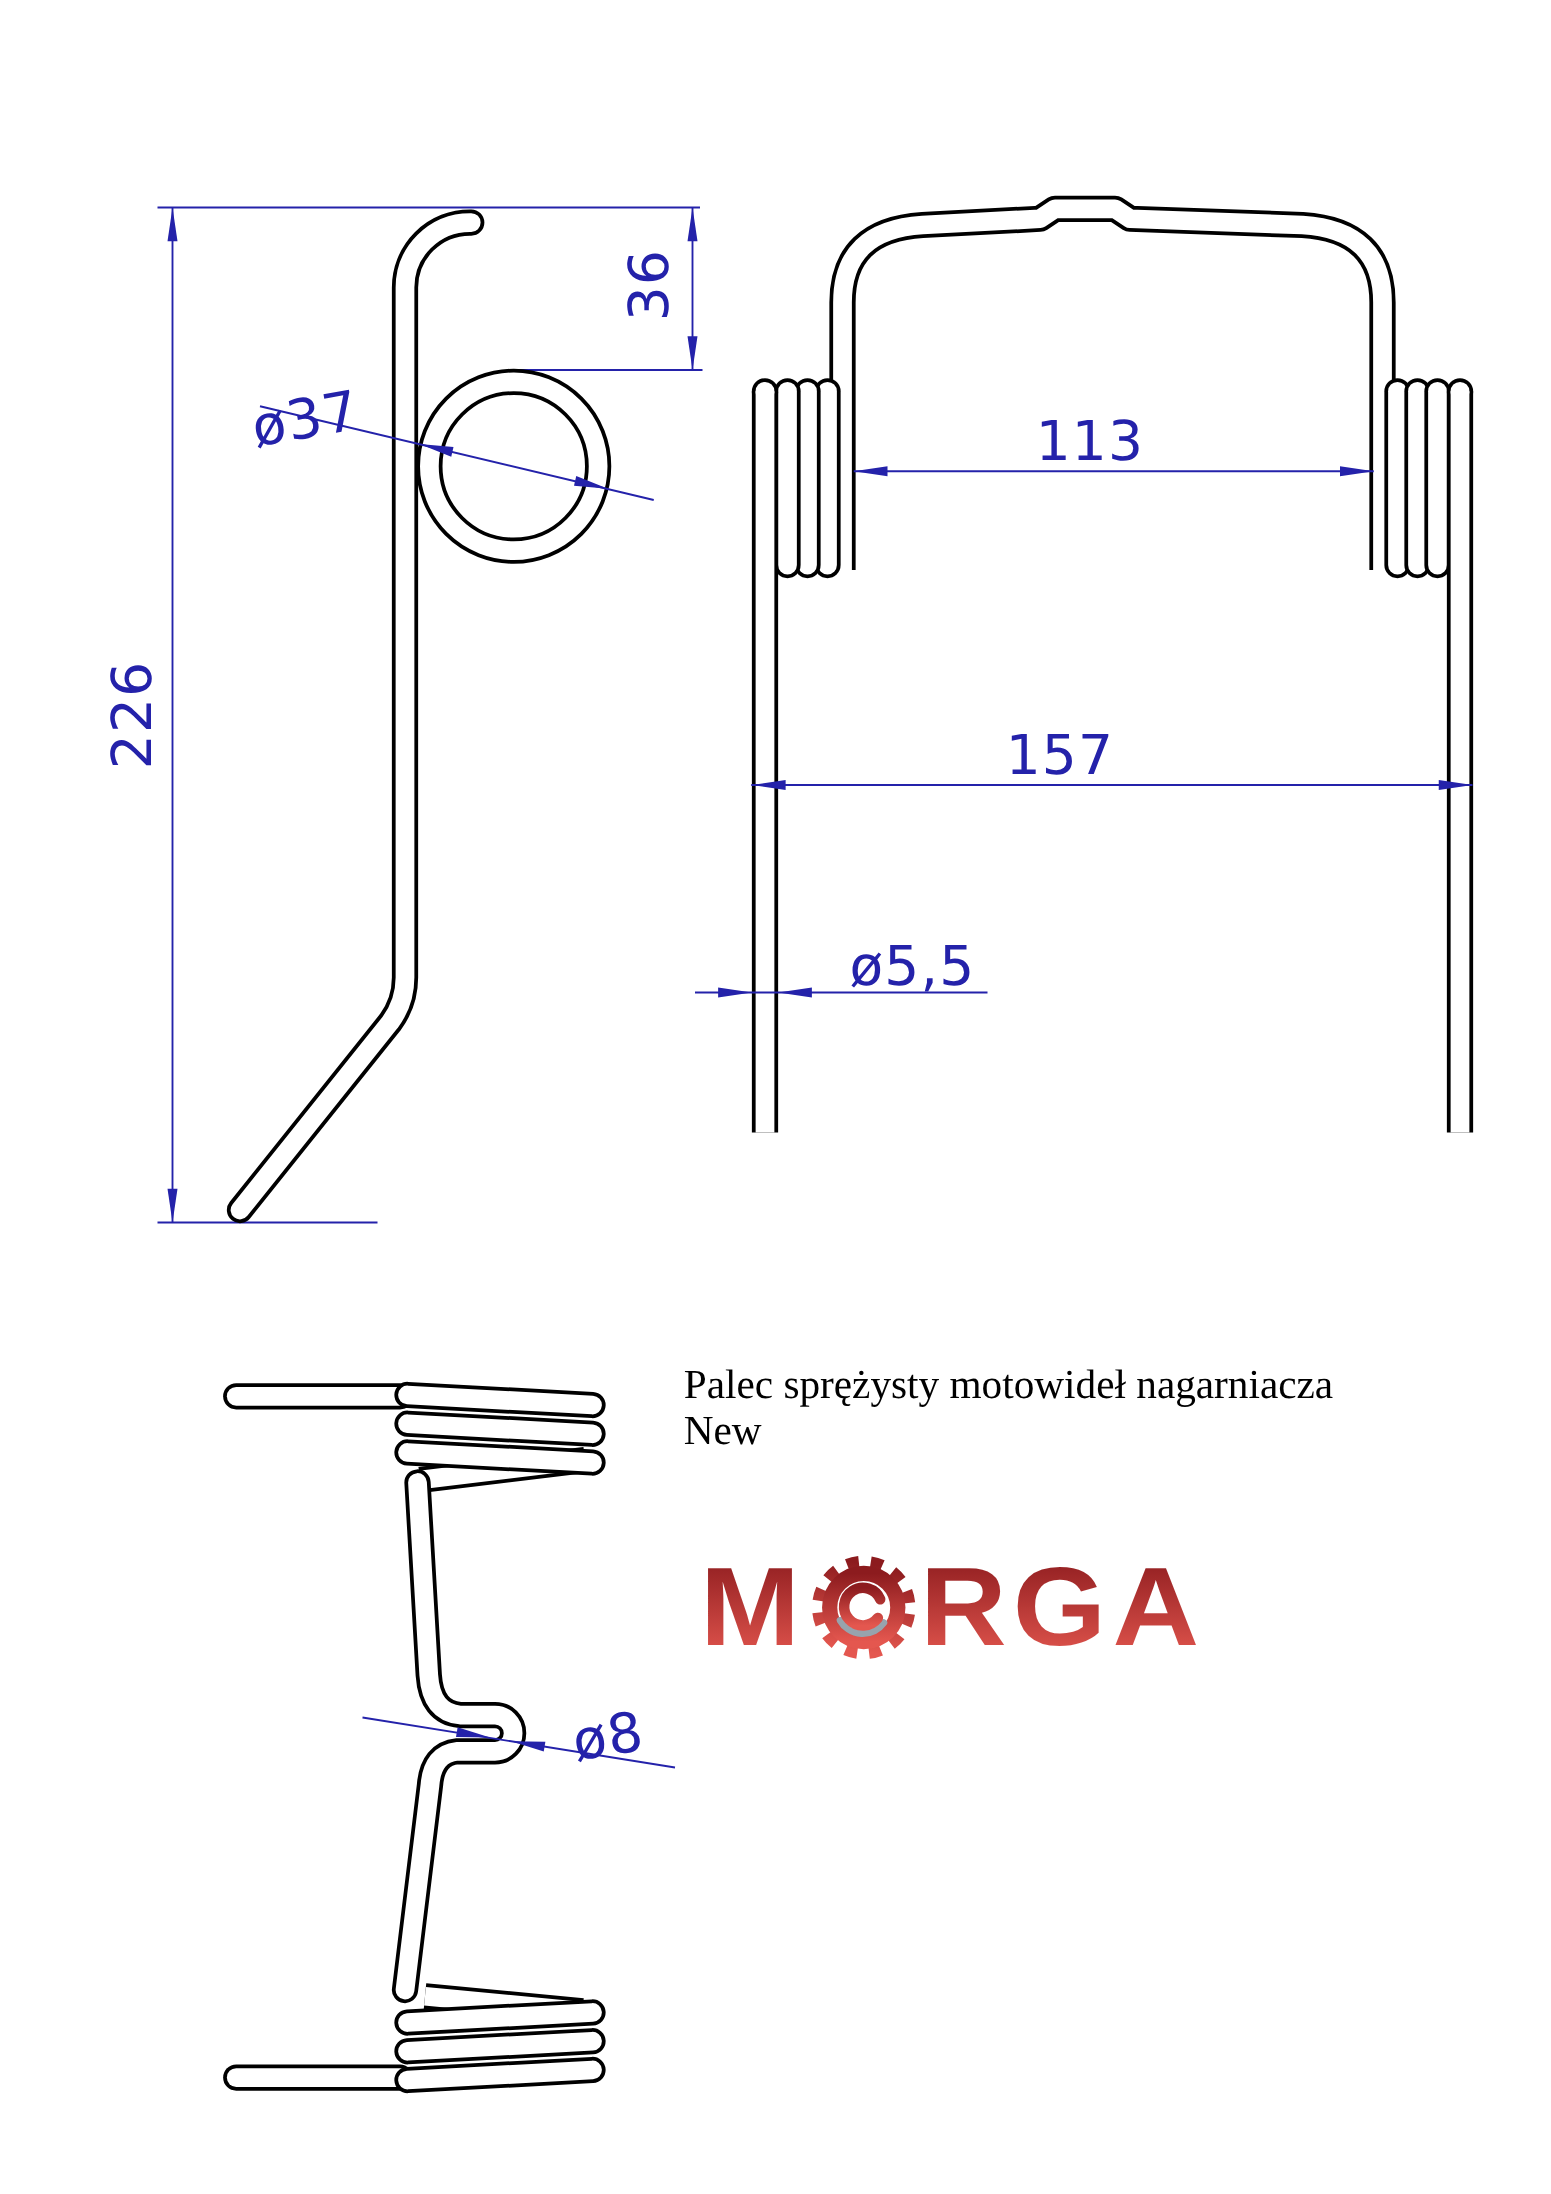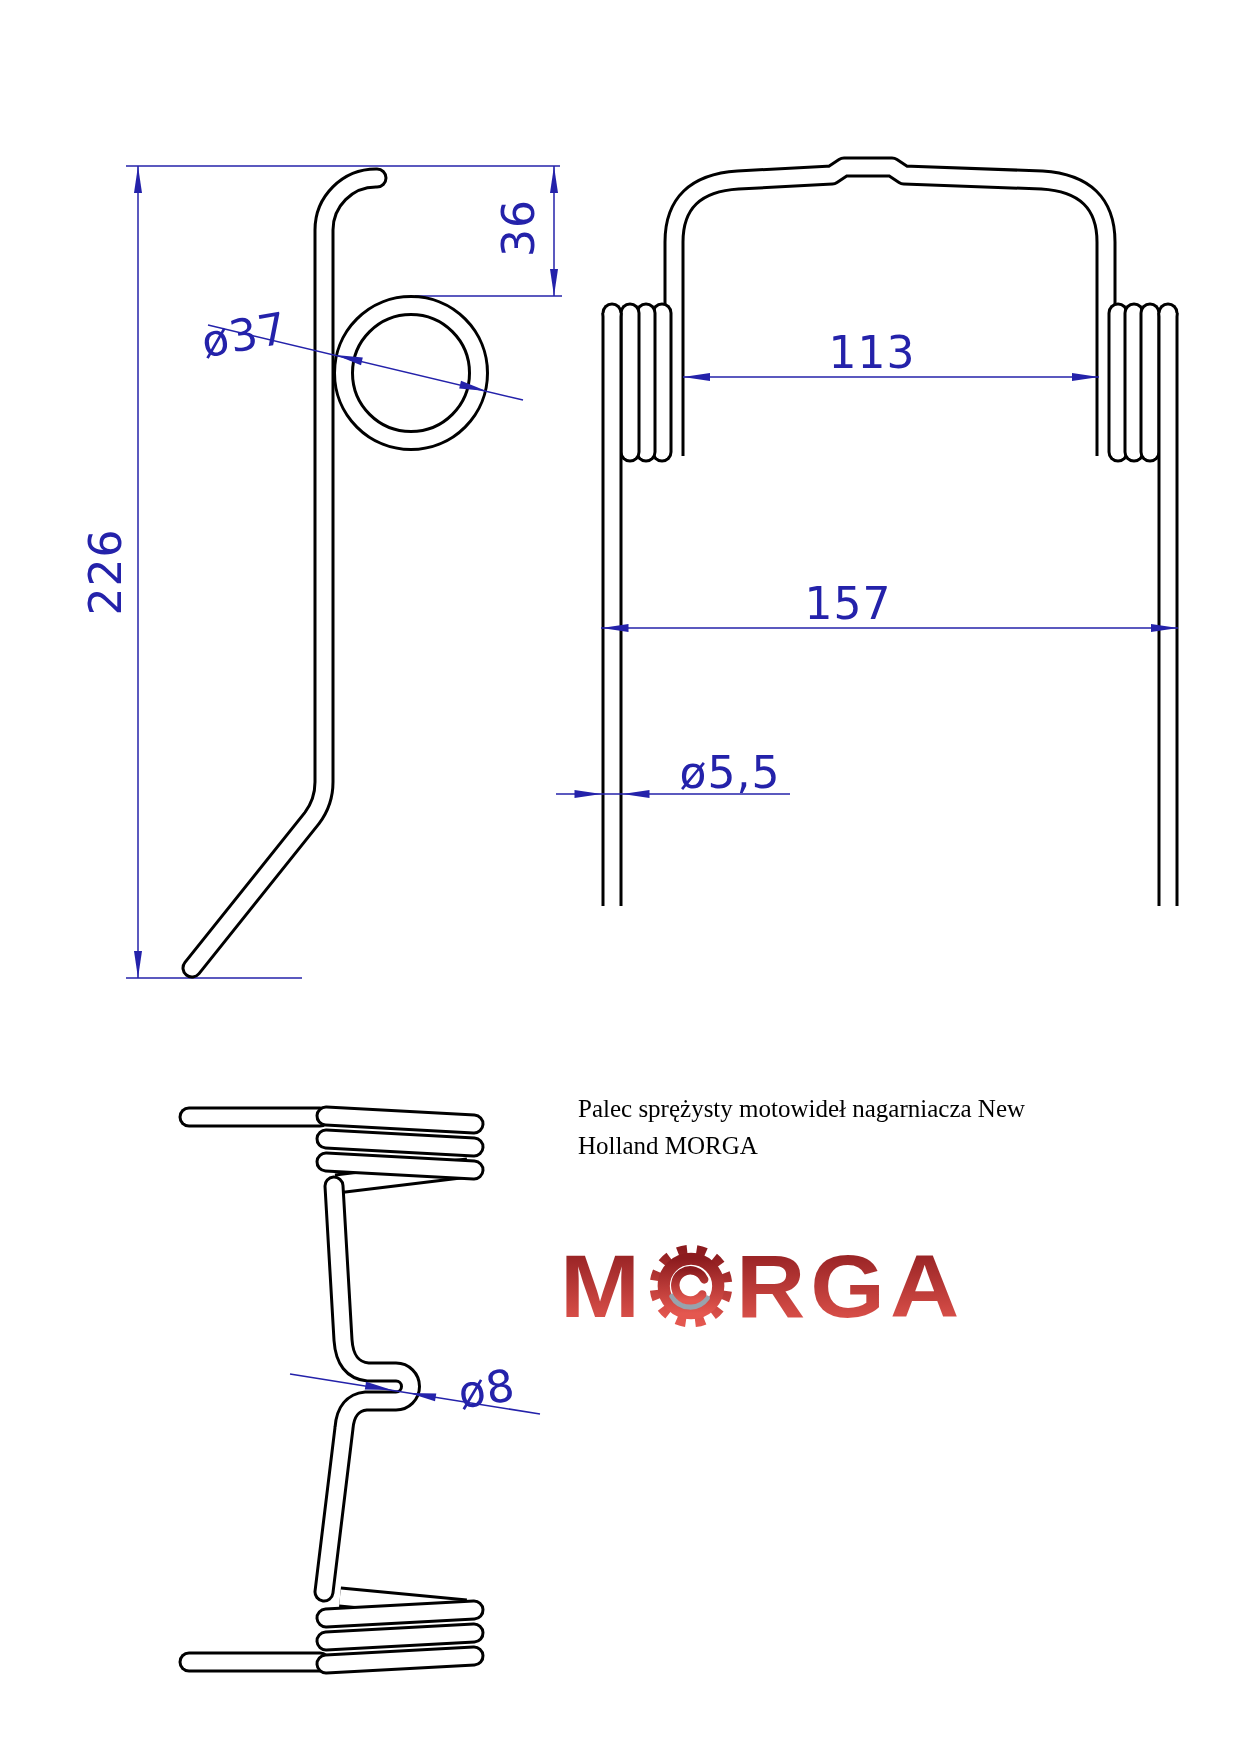--- a/index.html
+++ b/index.html
@@ -11,24 +11,24 @@
     overflow:hidden;
   }
   svg text{
     font-family:"DejaVu Sans", sans-serif;
     fill:#2422aa;
     font-size:44px;
     letter-spacing:1px;
   }
   .title-block{
     position:absolute;
-    left:578px; top:1090px;
+    left:547px; top:1090px;
     width:560px;
     font-family:"Liberation Serif", serif;
-    font-size:25px;
+    font-size:33px;
     line-height:37px;
     color:#000;
   }
   .logo{
     position:absolute;
     left:560px; top:1236px;
     display:flex;
     align-items:center;
     height:100px;
   }
@@ -194,21 +194,20 @@
         <path d="M392,1390 L364.8,1389.6 L366.1,1381.8 Z" fill="#2422aa"></path>
         <path d="M409,1393 L435,1401.2 L436.3,1393.4 Z" fill="#2422aa"></path>
         <text transform="translate(489,1404) rotate(-9)" text-anchor="middle" font-size="44">ø8</text>
       </g>
     </g>
   </svg>
 
   
   <div class="title-block">
     <div>Palec sprężysty motowideł nagarniacza New</div>
-    <div>Holland MORGA</div>
   </div>
 
   
   <div class="logo">
     <span class="ltr">M</span>
     <svg class="gear" viewBox="-50 -50 100 100">
       <defs>
         <linearGradient id="gred" x1="0" y1="0" x2="0" y2="1">
           <stop offset="0" stop-color="#8c1b1e"></stop>
           <stop offset="1" stop-color="#e4574f"></stop>

